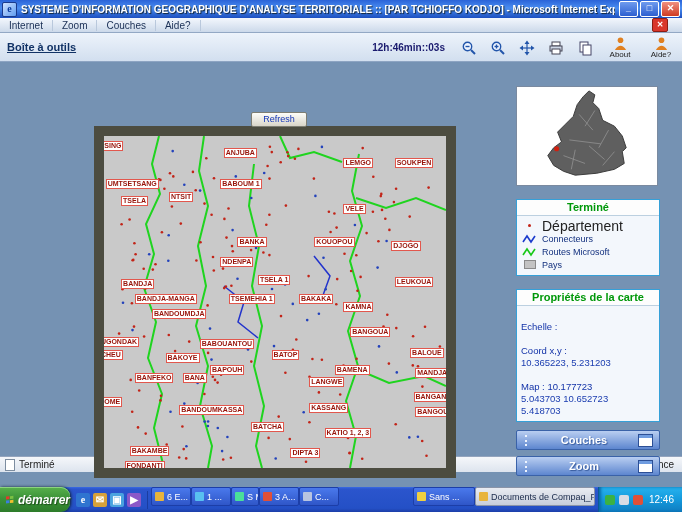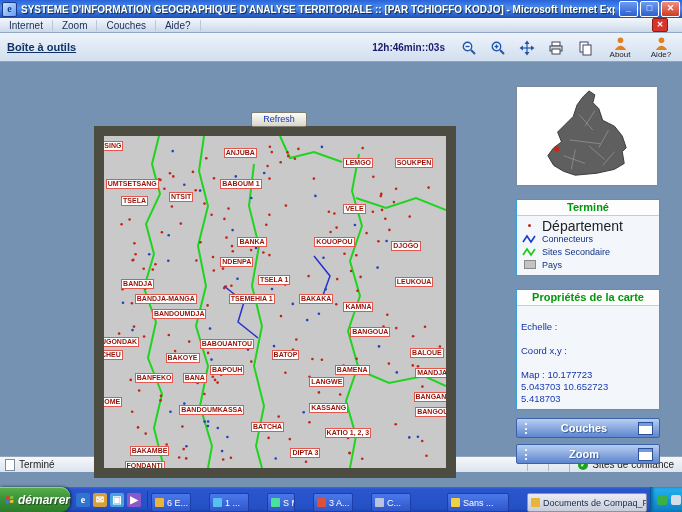--- a/index.html
+++ b/index.html
@@ -96,21 +96,21 @@
   .taskbar{position:absolute;left:0;top:487px;width:682px;height:25px;
     background:linear-gradient(180deg,#3a6ae4 0%,#2b55cd 8%,#2450c6 85%,#1c3fa8 100%);
     display:flex;align-items:center;box-sizing:border-box;}
   .startbtn{height:25px;width:70px;border-radius:0 9px 9px 0;flex:0 0 auto;
     background:linear-gradient(180deg,#58b14c 0%,#3c9338 45%,#2d7c2a 100%);
     display:flex;align-items:center;gap:4px;padding-left:6px;box-sizing:border-box;
     box-shadow:inset 0 1px 0 #8cd47f, 1px 0 3px #123;}
   .start-label{color:#fff;font-size:12px;font-weight:bold;font-style:italic;text-shadow:1px 1px 1px #1d4d1b;}
   .quick{display:flex;align-items:center;gap:3px;padding:0 6px;border-right:1px solid #1b3da0;height:18px;}
   .ql-ic{width:14px;height:14px;border-radius:2px;font:bold 10px/14px "Liberation Serif",serif;text-align:center;color:#fff;}
-  .tasks{display:flex;align-items:flex-end;gap:18px;padding:0 3px;flex:1;height:25px;}
+  .tasks{display:flex;align-items:flex-start;gap:0;padding:0 3px;flex:1;height:25px;}
   .task{height:19px;border-radius:2px;border:1px solid #1c3ea8;display:flex;align-items:center;gap:3px;
     padding:0 3px;box-sizing:border-box;background:linear-gradient(180deg,#4a79ec,#2f56c8);
     font-size:9px;color:#fff;white-space:nowrap;overflow:hidden;flex:0 0 auto;}
   .task.light{background:linear-gradient(180deg,#e9ecf2,#c7cedb);color:#1a2a4a;border-color:#8a94a8;}
   .t-ic{width:9px;height:9px;flex:0 0 auto;border-radius:1px;}
   .spacer{flex:1;}
   .tray{height:25px;display:flex;align-items:center;gap:4px;padding:0 8px 0 6px;
     background:linear-gradient(180deg,#27b2ee 0%,#149add 50%,#0f7cc0 100%);
     border-left:1px solid #0a5a94;box-shadow:inset 2px 0 3px #0a6aa8;flex:0 0 auto;}
   .tray-ic{width:10px;height:10px;border-radius:2px;}
@@ -512,36 +512,37 @@
               </svg>
             </span>
             <span class="txt">Connecteurs</span>
           </div>
           <div class="legend-row strong">
             <span class="lg-ic">
               <svg width="15" height="10" viewBox="0 0 15 10">
                 <polyline points="1,8 5,2 9,8 13,2" fill="none" stroke="#16c816" stroke-width="1.6"></polyline>
               </svg>
             </span>
-            <span class="txt">Sites Secondaire</span>
+            <span class="txt">Routes Microsoft</span>
           </div>
           <div class="legend-row strong">
             <span class="lg-ic">
               <span class="box-gray"></span>
             </span>
             <span class="txt">Pays</span>
           </div>
         </div>
     </div>
 
     <div class="panel">
       <div class="panel-header">Propriétés de la carte</div>
       <div class="props-body">
           <div class="prop-line label">Echelle :</div>
           <div class="prop-line label">Coord x,y :</div>
+          <div class="prop-line value">10.365223, 5.231203</div>
           <div class="prop-line label">Map : 10.177723</div>
           <div class="prop-line value">5.043703 10.652723</div>
           <div class="prop-line value">5.418703</div>
         </div>
     </div>
 
     <div class="collapse-bar">
       <span class="grip"></span>
       <span class="bar-label">Couches</span>
       <span class="bar-ic"></span>

